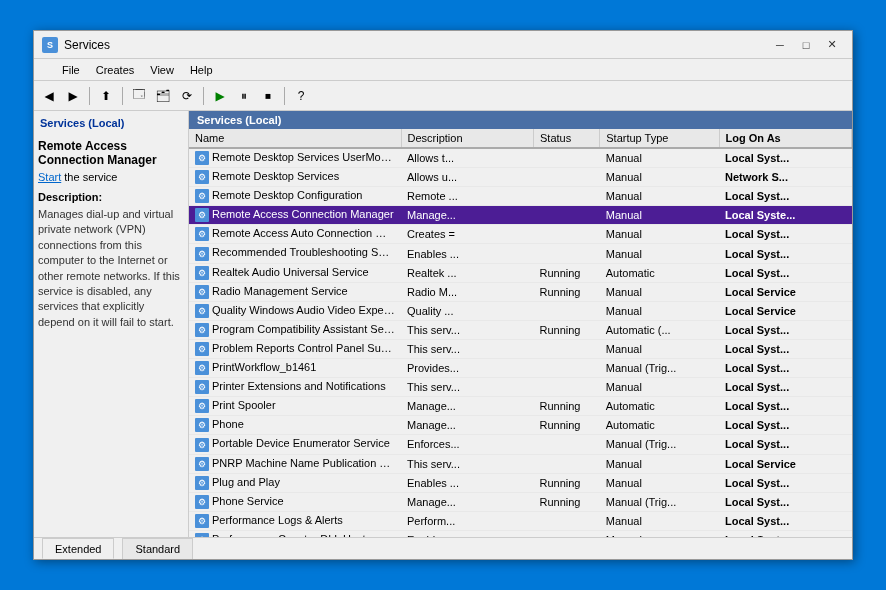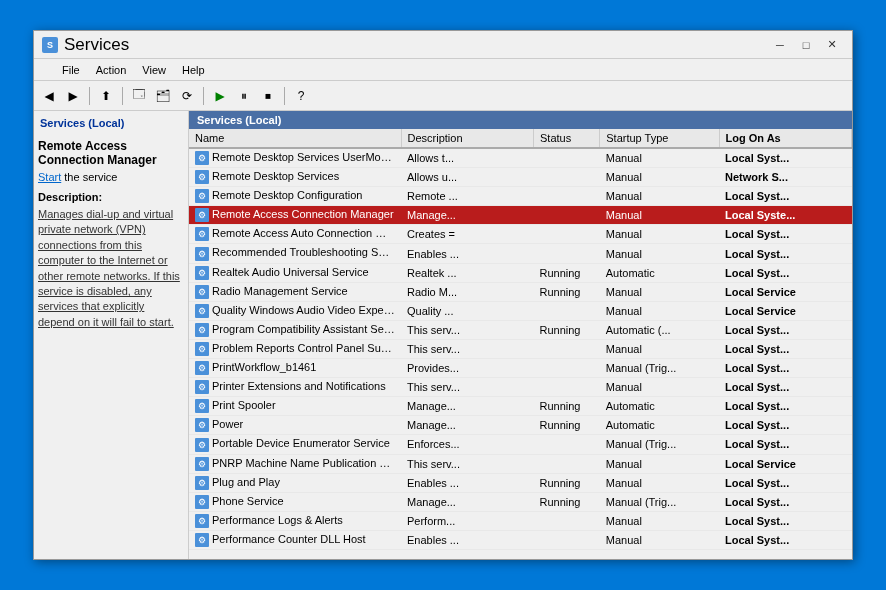--- a/index.html
+++ b/index.html
@@ -39,21 +39,21 @@
       border-radius: 2px;
       display: flex;
       align-items: center;
       justify-content: center;
       color: white;
       font-size: 9px;
       font-weight: bold;
     }
     .title-bar-text {
       flex: 1;
-      font-size: 17px;
+      font-size: 12px;
       color: #000;
     }
     .title-bar-controls {
       display: flex;
       gap: 2px;
     }
     .title-btn {
       width: 24px;
       height: 18px;
       border: none;
@@ -141,21 +141,20 @@
     .description-label {
       font-size: 11px;
       font-weight: bold;
       color: #000;
       margin-bottom: 4px;
     }
     .description-text {
       font-size: 11px;
       color: #333;
       line-height: 1.4;
-      text-decoration: underline;
     }
     .right-panel {
       flex: 1;
       display: flex;
       flex-direction: column;
       overflow: hidden;
     }
     .services-header {
       background: #4a6fa5;
       color: white;
@@ -186,21 +185,21 @@
       border-bottom: 2px solid #aaa;
       font-weight: normal;
       cursor: pointer;
       white-space: nowrap;
       font-size: 11px;
     }
     tbody tr {
       border-bottom: 1px solid #e8e8e8;
     }
     tbody tr.selected {
-      background: #b91c1c;
+      background: #4c1d95;
       color: white;
     }
     tbody td {
       padding: 2px 6px;
       white-space: nowrap;
       overflow: hidden;
       text-overflow: ellipsis;
       max-width: 0;
     }
     .status-bar {
@@ -247,21 +246,21 @@
     <span class="title-bar-text">Services</span>
     <div class="title-bar-controls">
       <button class="title-btn">─</button>
       <button class="title-btn">□</button>
       <button class="title-btn close">✕</button>
     </div>
   </div>
 
   <div class="menu-bar">
     <span class="menu-item">File</span>
-    <span class="menu-item">Action</span>
+    <span class="menu-item">Creates</span>
     <span class="menu-item">View</span>
     <span class="menu-item">Help</span>
   </div>
 
   <div class="toolbar">
     <button class="toolbar-btn">◀</button>
     <button class="toolbar-btn">▶</button>
     <div class="toolbar-separator"></div>
     <button class="toolbar-btn">⬆</button>
     <div class="toolbar-separator"></div>
@@ -394,21 +393,21 @@
                 <td class="col-logon">Local Syst...</td>
               </tr>
               <tr>
                 <td class="col-name" style="max-width: 0px; overflow: hidden; text-overflow: ellipsis; white-space: nowrap;"><span style="display: inline-block; width: 14px; height: 14px; background: rgb(74, 144, 217); border-radius: 1px; margin-right: 3px; vertical-align: middle; text-align: center; line-height: 14px; font-size: 9px; color: white;">⚙</span><span>Print Spooler</span></td>
                 <td class="col-desc">Manage...</td>
                 <td class="col-status">Running</td>
                 <td class="col-startup">Automatic</td>
                 <td class="col-logon">Local Syst...</td>
               </tr>
               <tr>
-                <td class="col-name" style="max-width: 0px; overflow: hidden; text-overflow: ellipsis; white-space: nowrap;"><span style="display: inline-block; width: 14px; height: 14px; background: rgb(74, 144, 217); border-radius: 1px; margin-right: 3px; vertical-align: middle; text-align: center; line-height: 14px; font-size: 9px; color: white;">⚙</span><span>Power</span></td>
+                <td class="col-name" style="max-width: 0px; overflow: hidden; text-overflow: ellipsis; white-space: nowrap;"><span style="display: inline-block; width: 14px; height: 14px; background: rgb(74, 144, 217); border-radius: 1px; margin-right: 3px; vertical-align: middle; text-align: center; line-height: 14px; font-size: 9px; color: white;">⚙</span><span>Phone</span></td>
                 <td class="col-desc">Manage...</td>
                 <td class="col-status">Running</td>
                 <td class="col-startup">Automatic</td>
                 <td class="col-logon">Local Syst...</td>
               </tr>
               <tr>
                 <td class="col-name" style="max-width: 0px; overflow: hidden; text-overflow: ellipsis; white-space: nowrap;"><span style="display: inline-block; width: 14px; height: 14px; background: rgb(74, 144, 217); border-radius: 1px; margin-right: 3px; vertical-align: middle; text-align: center; line-height: 14px; font-size: 9px; color: white;">⚙</span><span>Portable Device Enumerator Service</span></td>
                 <td class="col-desc">Enforces...</td>
                 <td class="col-status"></td>
                 <td class="col-startup">Manual (Trig...</td>
@@ -448,13 +447,17 @@
                 <td class="col-status"></td>
                 <td class="col-startup">Manual</td>
                 <td class="col-logon">Local Syst...</td>
               </tr>
             </tbody>
         </table>
       </div>
     </div>
   </div>
 
+  <div class="status-bar">
+    <div class="status-tab active">Extended</div>
+    <div class="status-tab">Standard</div>
+  </div>
 </div>
 
 </body></html>

